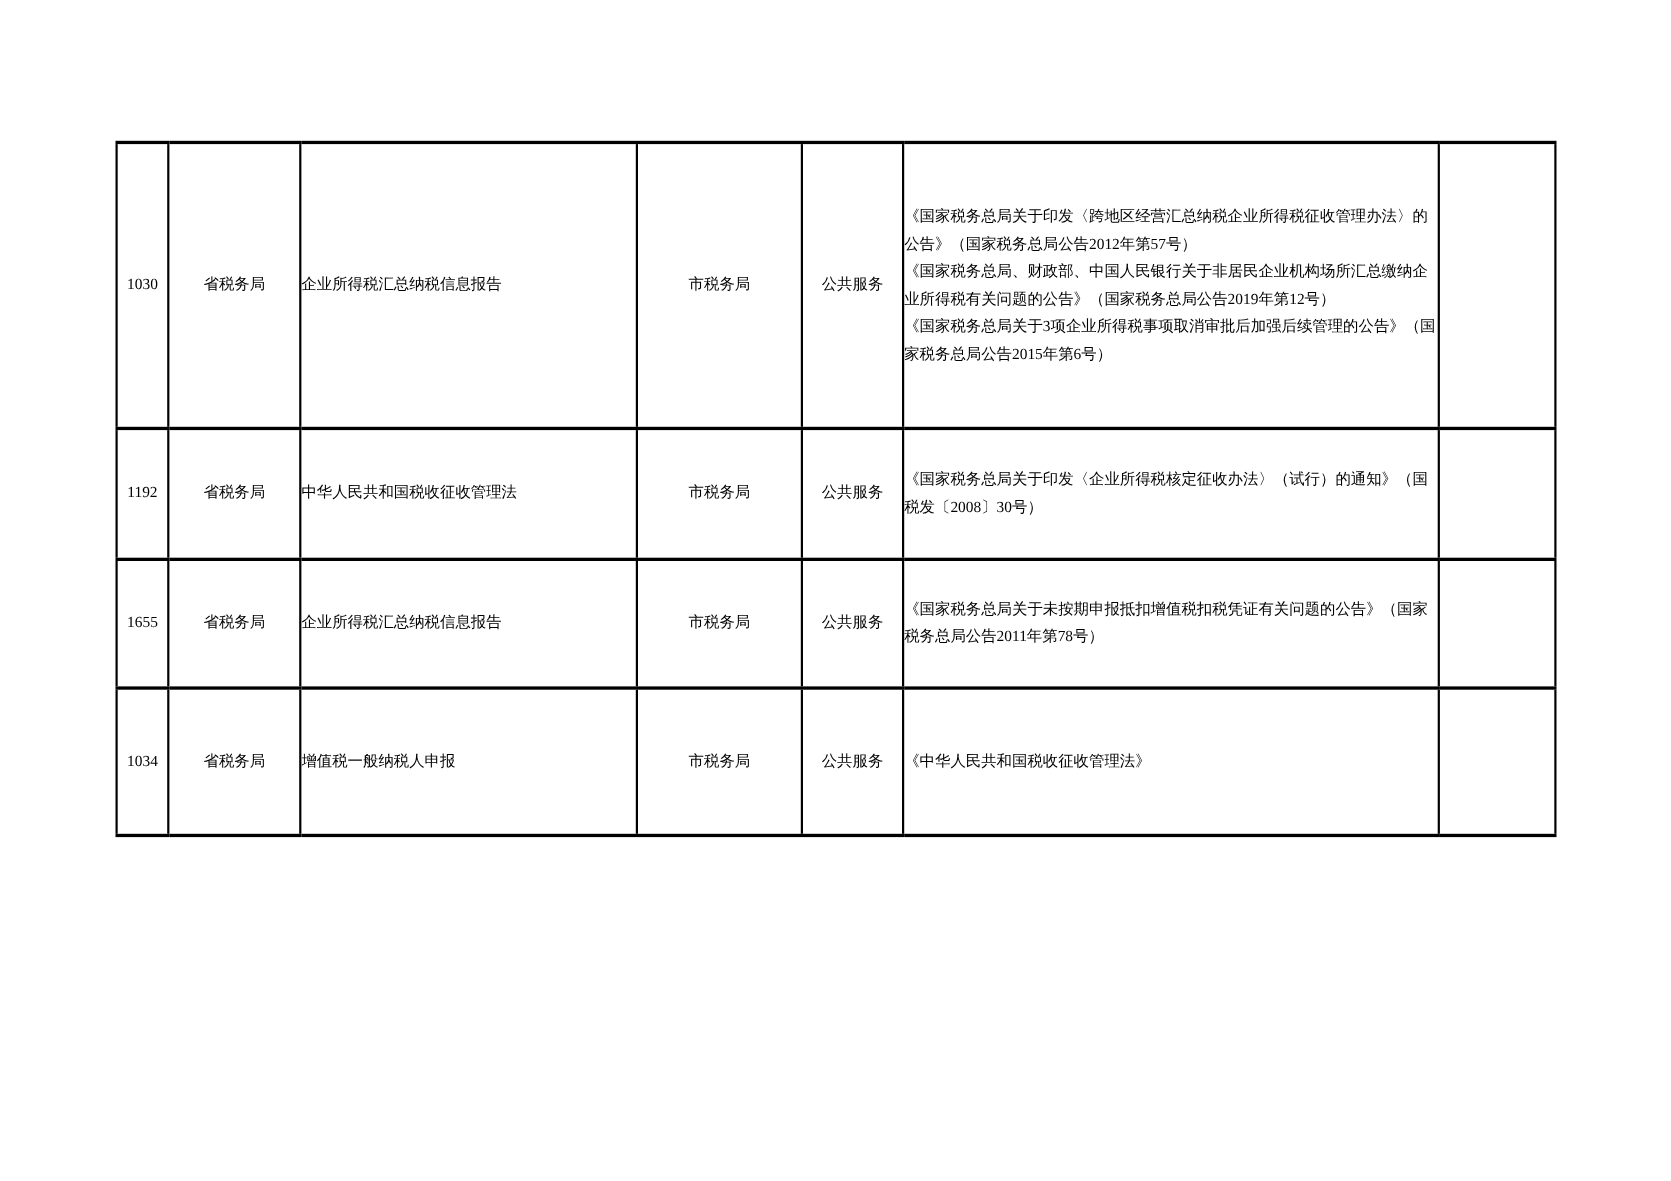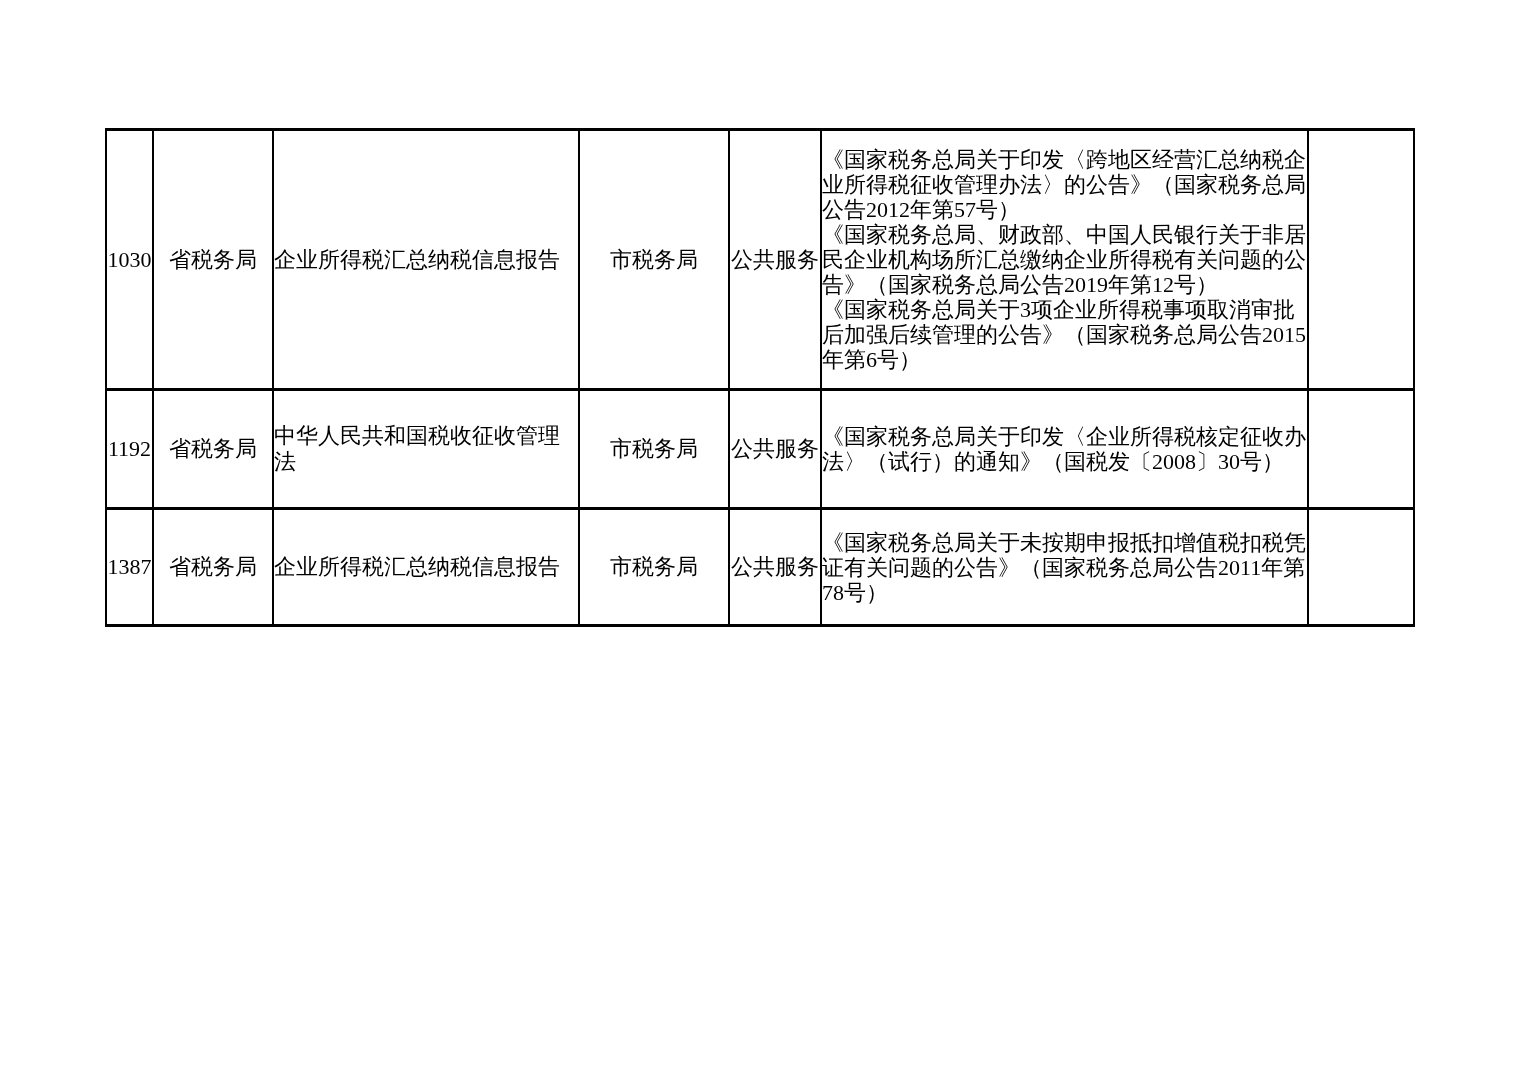--- a/index.html
+++ b/index.html
@@ -28,21 +28,21 @@
     table-layout: fixed;
     width: 1308px;
     background: #ffffff;
   }
   table.grid td {
     border-left: 2px solid #000000;
     border-right: 2px solid #000000;
     border-top: 3px solid #000000;
     border-bottom: 3px solid #000000;
     padding: 0;
-    font-size: 22px;
+    font-size: 14px;
     line-height: 26px;
     vertical-align: middle;
     overflow: hidden;
     word-break: break-all;
   }
   
   col.w-id        { width: 47px; }
   col.w-approve   { width: 120px; }
   col.w-item      { width: 306px; }
   col.w-impl      { width: 150px; }
@@ -98,27 +98,38 @@
           <td class="center">市税务局</td>
           <td class="center">公共服务</td>
           <td class="legal">
             <div class="cite">《国家税务总局关于印发〈企业所得税核定征收办法〉（试行）的通知》（国税发〔2008〕30号）</div>
           </td>
           <td class="center"></td>
         </tr>
 
 
         <tr class="r3">
-          <td class="center">1387</td>
+          <td class="center">1655</td>
           <td class="center">省税务局</td>
           <td class="left">企业所得税汇总纳税信息报告</td>
           <td class="center">市税务局</td>
           <td class="center">公共服务</td>
           <td class="legal">
             <div class="cite">《国家税务总局关于未按期申报抵扣增值税扣税凭证有关问题的公告》（国家税务总局公告2011年第78号）</div>
           </td>
           <td class="center"></td>
         </tr>
 
+        <tr class="r4">
+          <td class="center">1034</td>
+          <td class="center">省税务局</td>
+          <td class="left">增值税一般纳税人申报</td>
+          <td class="center">市税务局</td>
+          <td class="center">公共服务</td>
+          <td class="legal">
+            <div class="cite">《中华人民共和国税收征收管理法》</div>
+          </td>
+          <td class="center"></td>
+        </tr>
       </tbody>
     </table>
   </div>
 </div>
 
 </body></html>

